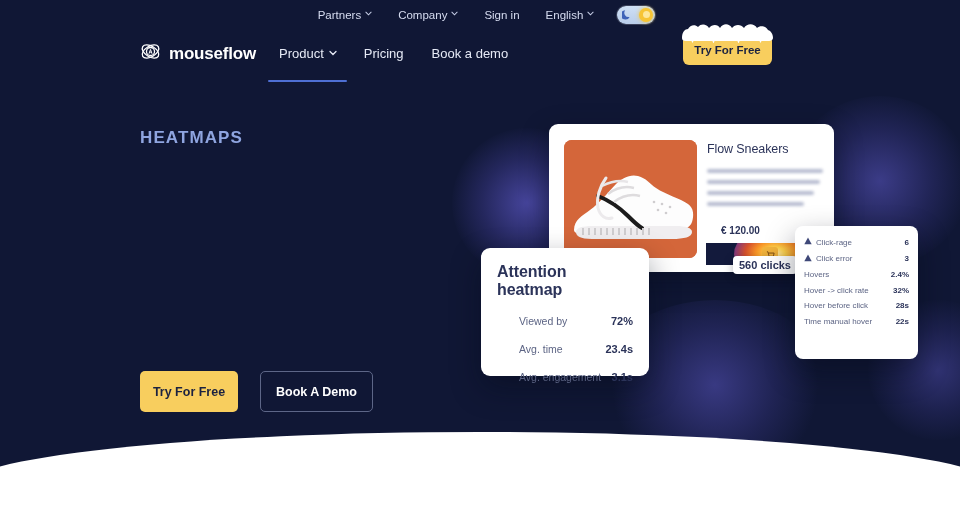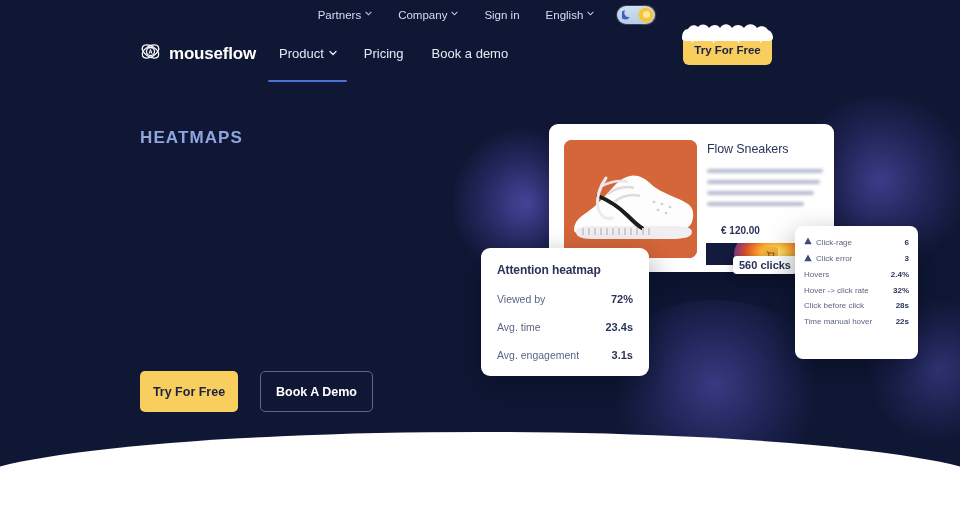--- a/index.html
+++ b/index.html
@@ -176,25 +176,25 @@
   }
 
   
   #attention-card {
     position:absolute; left:481px; top:248px; width:168px; height:128px;
     background:#ffffff; border-radius:9px;
     box-shadow:0 12px 30px rgba(5,9,25,.42);
     padding:15px 16px 0 16px;
   }
   #attention-title {
-    font-size:12px; font-weight:700; color:#2b3359; letter-spacing:-0.1px;
+    font-size:16px; font-weight:700; color:#2b3359; letter-spacing:-0.1px;
   }
   .att-row {
     display:flex; justify-content:space-between; align-items:center;
-    margin-top:16px; font-size:10.5px; color:#5c6484;
+    margin-top:16px; font-size:10.5px; color:#5c6484;margin-left:22px;
   }
   .att-row .v { font-weight:700; color:#2b3359; font-size:11px; }
 
   
   #metrics-card {
     position:absolute; left:795px; top:204px; width:123px; height:133px;
     background:#ffffff; border-radius:8px;
     box-shadow:0 12px 30px rgba(5,9,25,.42);
     padding:11px 9px 0 9px;
     margin-top:22px;
@@ -409,21 +409,21 @@
       <span class="v">2.4%</span>
     </div>
     <div class="met-row">
       <span class="met-left">
           <span>Hover -&gt; click rate</span>
         </span>
       <span class="v">32%</span>
     </div>
     <div class="met-row">
       <span class="met-left">
-          <span>Click before click</span>
+          <span>Hover before click</span>
         </span>
       <span class="v">28s</span>
     </div>
     <div class="met-row">
       <span class="met-left">
           <span>Time manual hover</span>
         </span>
       <span class="v">22s</span>
     </div>
   </div>

